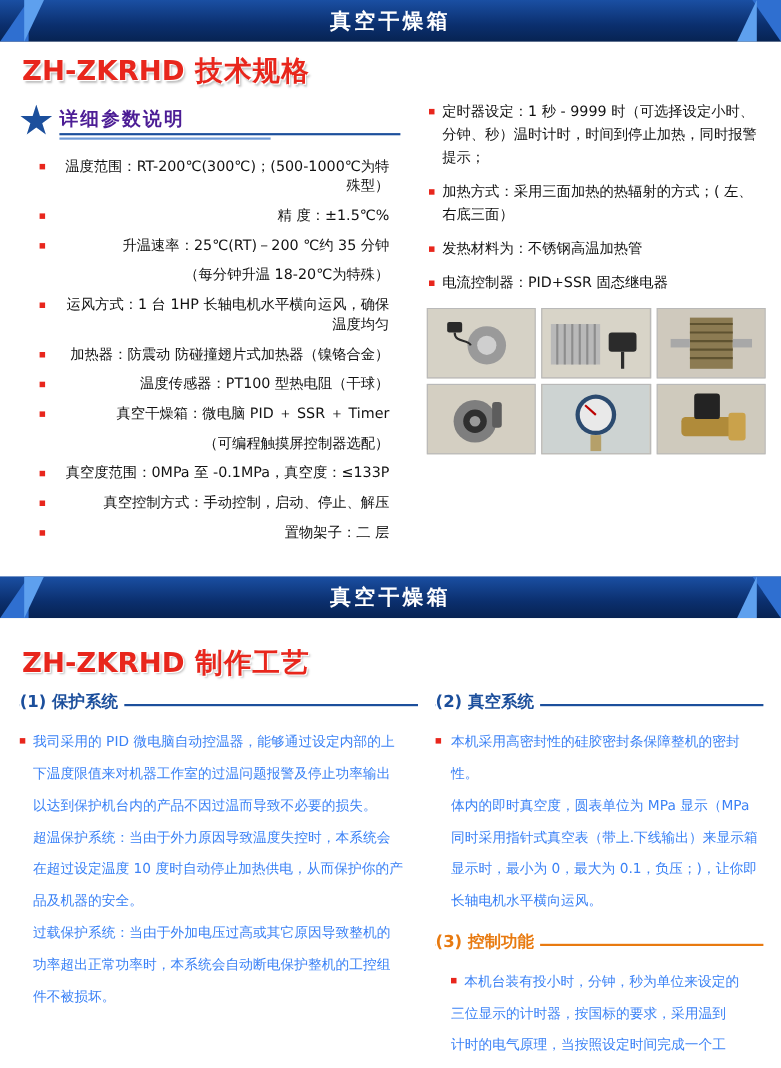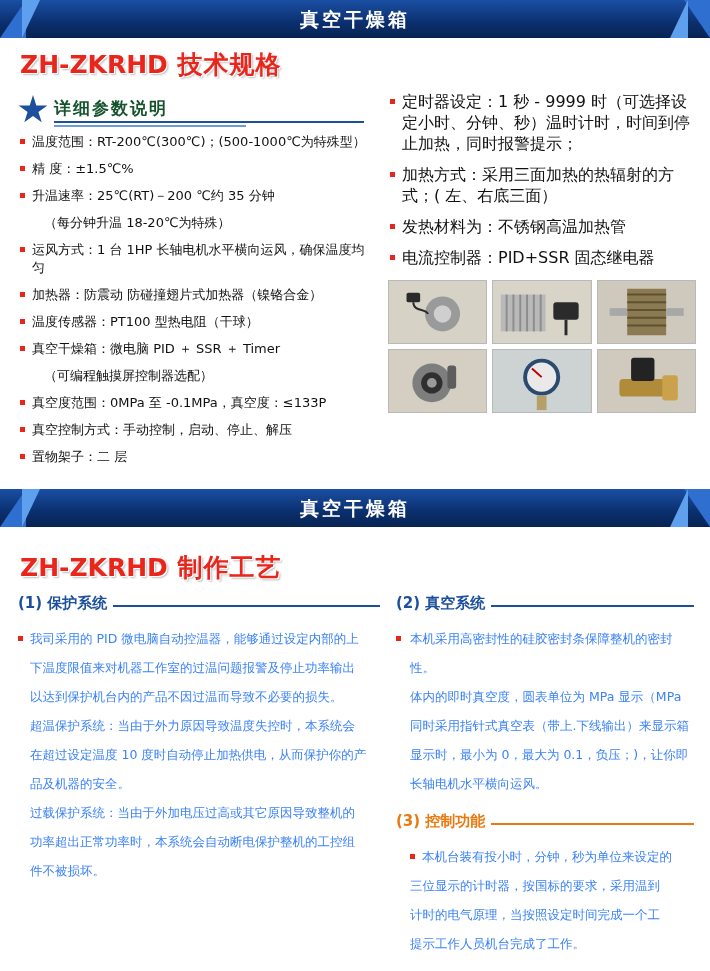--- a/index.html
+++ b/index.html
@@ -47,43 +47,43 @@
   .col-r{width:332px;padding:8px 14px 0 10px;box-sizing:border-box;}
 
   
   .ribbon{position:relative;height:34px;margin:6px 0 6px 0;}
   .star{
     position:absolute;left:0;top:2px;width:30px;height:30px;
     background:#1c4f9c;
     clip-path:polygon(50% 0%,61% 35%,98% 35%,68% 57%,79% 91%,50% 70%,21% 91%,32% 57%,2% 35%,39% 35%);
   }
   .ribbon-text{
-    position:absolute;left:36px;top:4px;font-size:17px;font-weight:bold;color:#14532d;letter-spacing:2px;
+    position:absolute;left:36px;top:4px;font-size:17px;font-weight:bold;color:#4c1d95;letter-spacing:2px;
   }
   .ribbon-lines{position:absolute;left:36px;right:6px;bottom:0px;}
   .ribbon-lines i{display:block;height:2px;background:#1c4f9c;margin-top:2px;}
   .ribbon-lines i.short{width:62%;background:#6f9ad8;}
 
   
-  ul.blist{list-style:none;margin:0;padding:0;}
+  ul.blist{list-style:none;margin:16px;padding:0;text-align:right;}
   ul.blist li{
     position:relative;padding:0 0 0 14px;margin:0 0 9px 0;
     font-size:13px;line-height:18px;color:#111;
   }
   ul.blist li:before{
     content:"";position:absolute;left:2px;top:6px;width:5px;height:5px;background:#e8261c;
   }
   ul.blist li.noB{padding-left:26px;}
   ul.blist li.noB:before{display:none;}
 
   
   ul.rlist{list-style:none;margin:0;padding:0;}
   ul.rlist li{
     position:relative;padding:0 0 0 14px;margin:0 0 10px 0;
-    font-size:16px;line-height:21px;color:#111;
+    font-size:13px;line-height:21px;color:#111;
   }
   ul.rlist li:before{
     content:"";position:absolute;left:2px;top:8px;width:5px;height:5px;background:#e8261c;
   }
 
   
   .photos{display:grid;grid-template-columns:repeat(3,1fr);gap:5px;margin-top:12px;}
   .ph{height:62px;border:1px solid #b9b9b9;position:relative;overflow:hidden;background:#cfcabf;}
 
   

